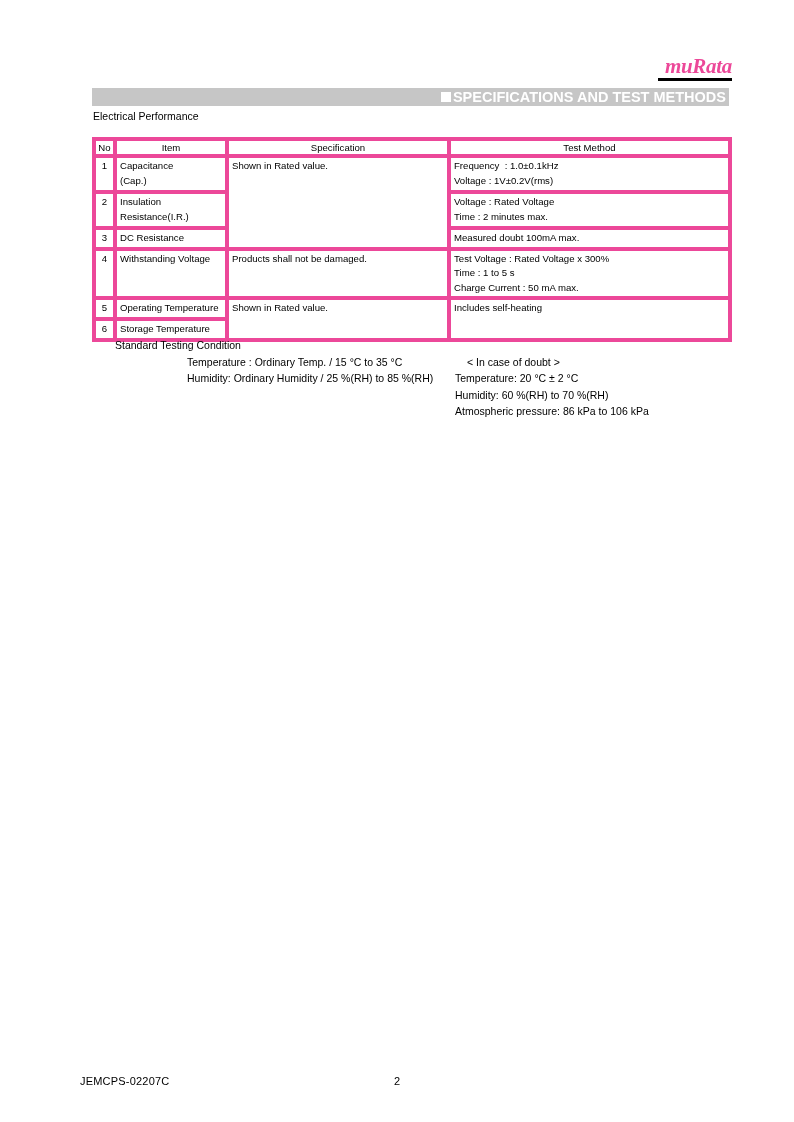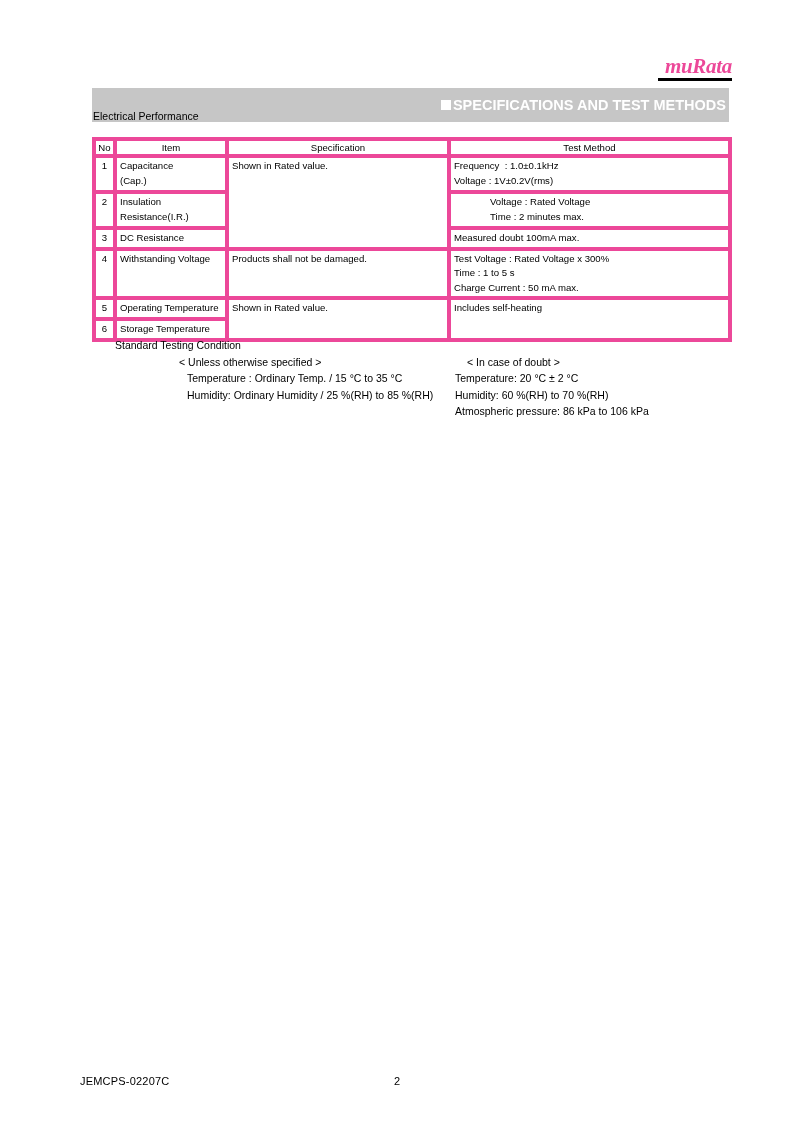--- a/index.html
+++ b/index.html
@@ -43,21 +43,21 @@
     margin-top: 1px;
     width: 100%;
   }
 
   
   .banner {
     position: absolute;
     left: 92px;
     top: 88px;
     width: 637px;
-    height: 34px;
+    height: 18px;
     background: #c6c6c6;
     display: flex;
     align-items: center;
     justify-content: flex-end;
     box-sizing: border-box;
     padding-right: 3px;
   }
   .banner-bullet {
     width: 10px;
     height: 10px;
@@ -228,21 +228,21 @@
 
     <tr class="r-tall2">
       <td>
           <span class="cell-pad center">2</span>
         </td>
       <td>
           <span class="cell-pad prewrap" style="white-space: pre;">Insulation
 Resistance(I.R.)</span>
         </td>
       <td>
-          <span class="cell-pad prewrap" style="white-space: pre; margin-left: 36px;">Voltage : Rated Voltage
+          <span class="cell-pad prewrap" style="white-space: pre;">Voltage : Rated Voltage
 Time : 2 minutes max.</span>
         </td>
     </tr>
 
     <tr class="r-short">
       <td>
           <span class="cell-pad center">3</span>
         </td>
       <td>
           <span class="cell-pad prewrap">DC Resistance</span>
@@ -292,21 +292,20 @@
           <span class="cell-pad prewrap">Storage Temperature</span>
         </td>
     </tr>
   </tbody>
 </table>
 
 <div class="stc">
   <span class="stc-title">Standard Testing Condition</span>
   <span class="stc-cols">
     <span class="stc-col-left">
-      <span class="stc-head">&lt; Unless otherwise specified &gt;</span>
       <span class="stc-line">Temperature : Ordinary Temp. / 15 °C to 35 °C</span>
       <span class="stc-line">Humidity: Ordinary Humidity / 25 %(RH) to 85 %(RH)</span>
     </span>
     <span class="stc-col-right">
       <span class="stc-head">&lt; In case of doubt &gt;</span>
       <span class="stc-line">Temperature: 20 °C ± 2 °C</span>
       <span class="stc-line">Humidity: 60 %(RH) to 70 %(RH)</span>
       <span class="stc-line">Atmospheric pressure: 86 kPa to 106 kPa</span>
     </span>
   </span>

